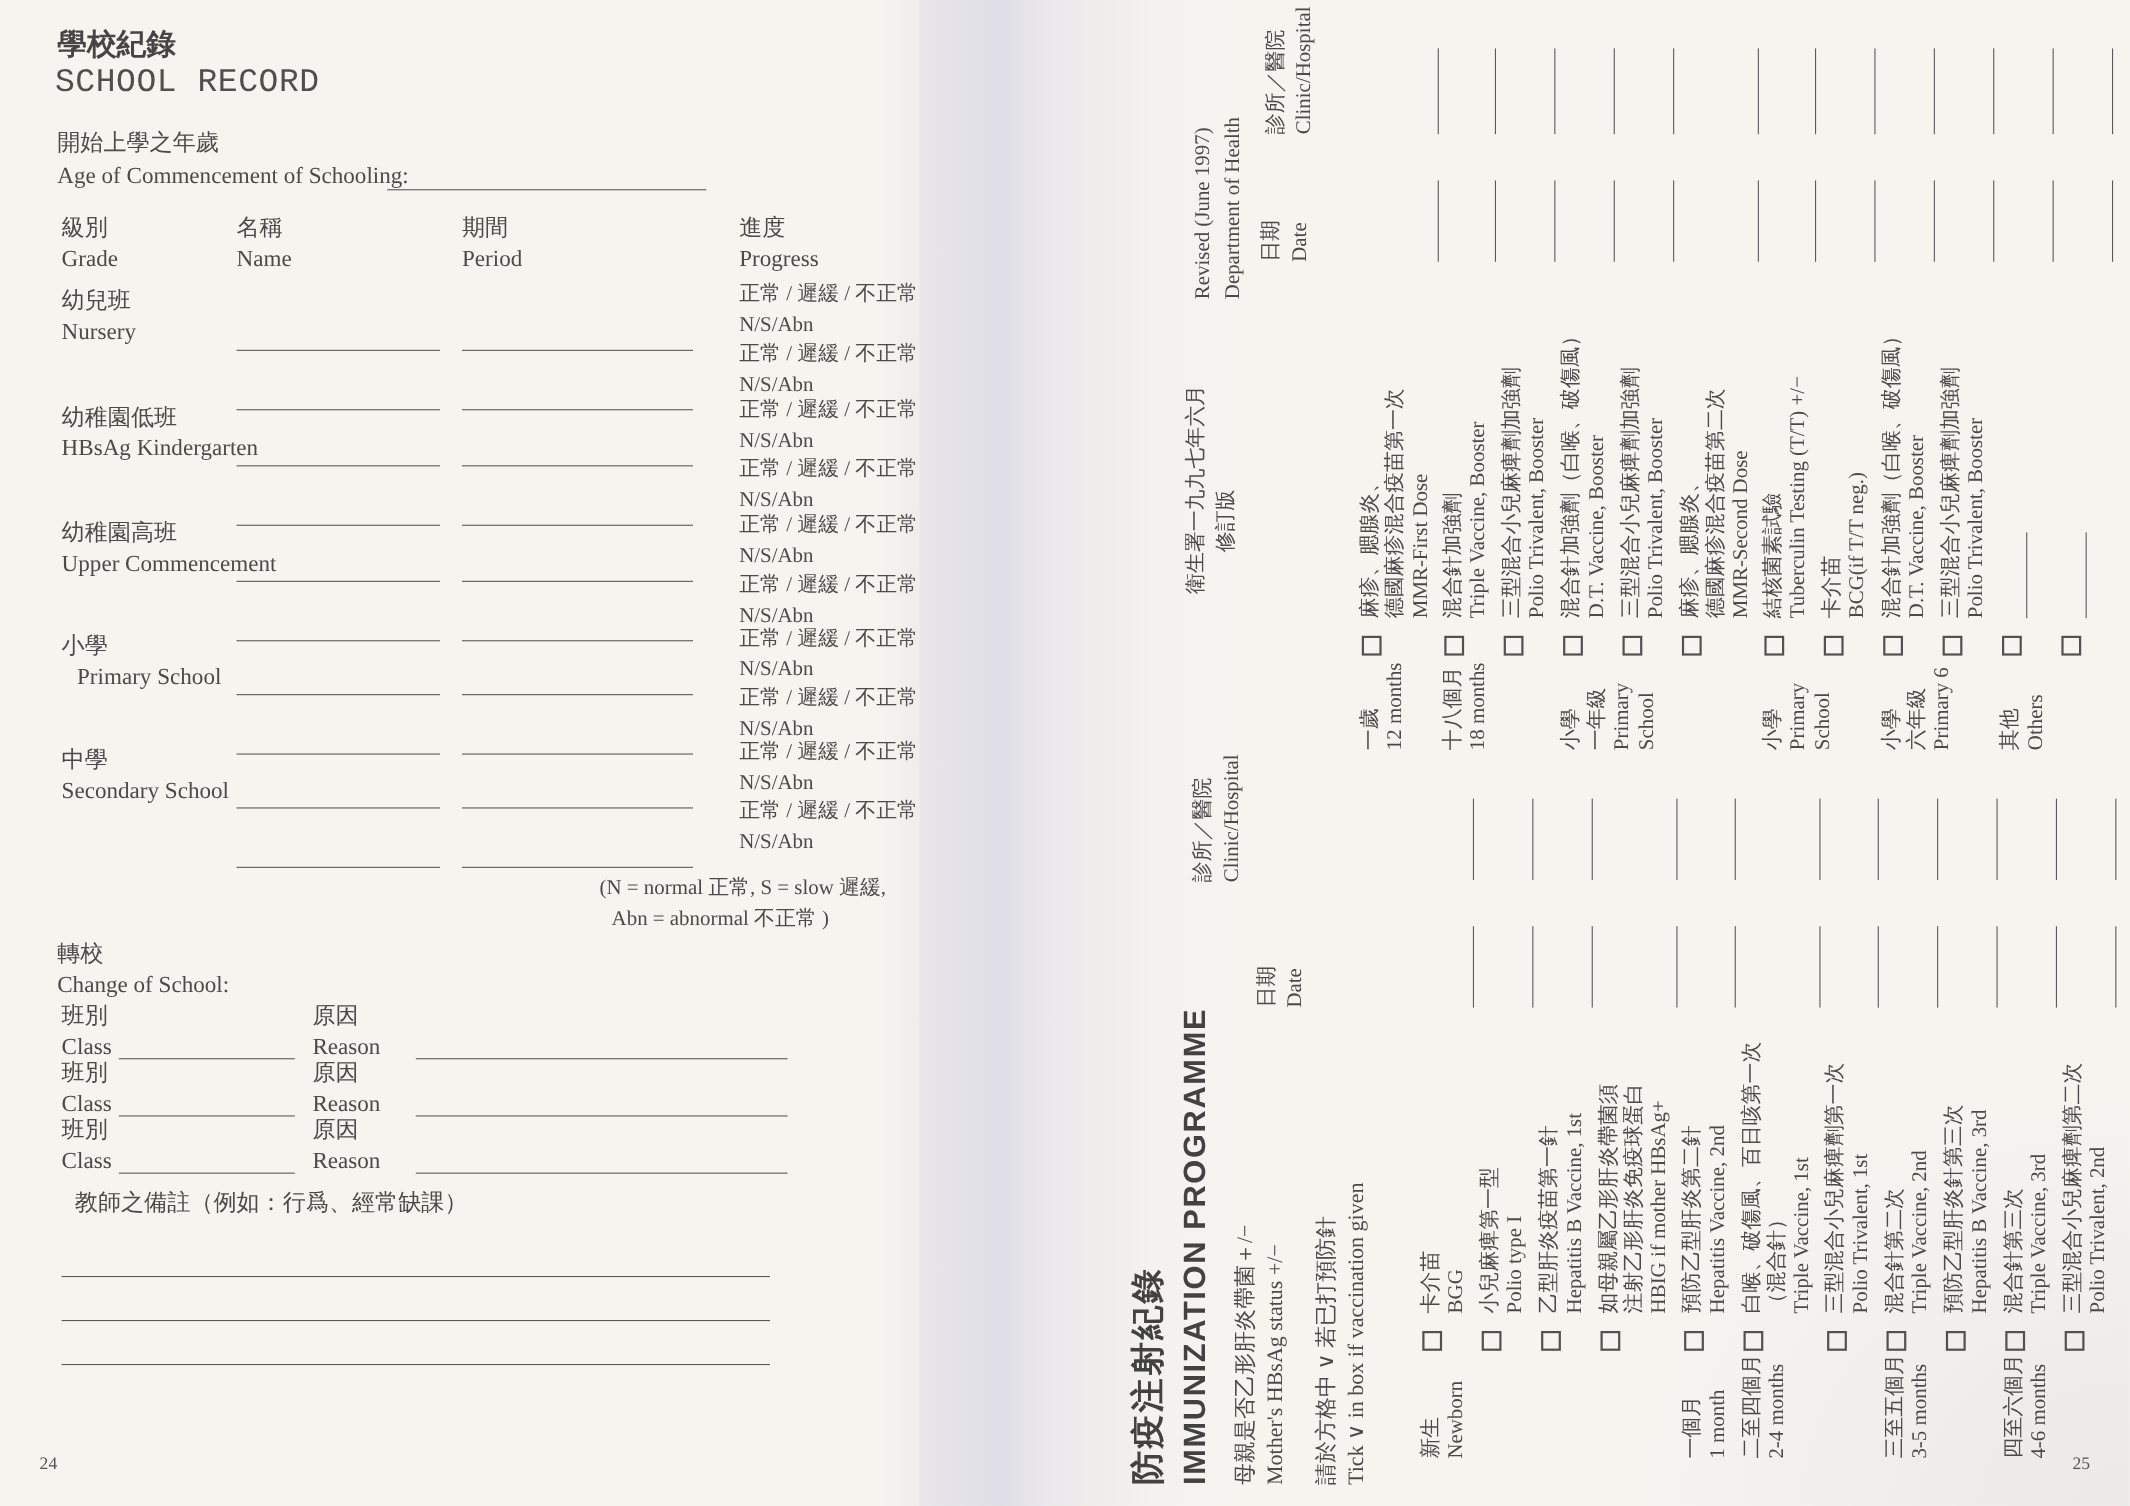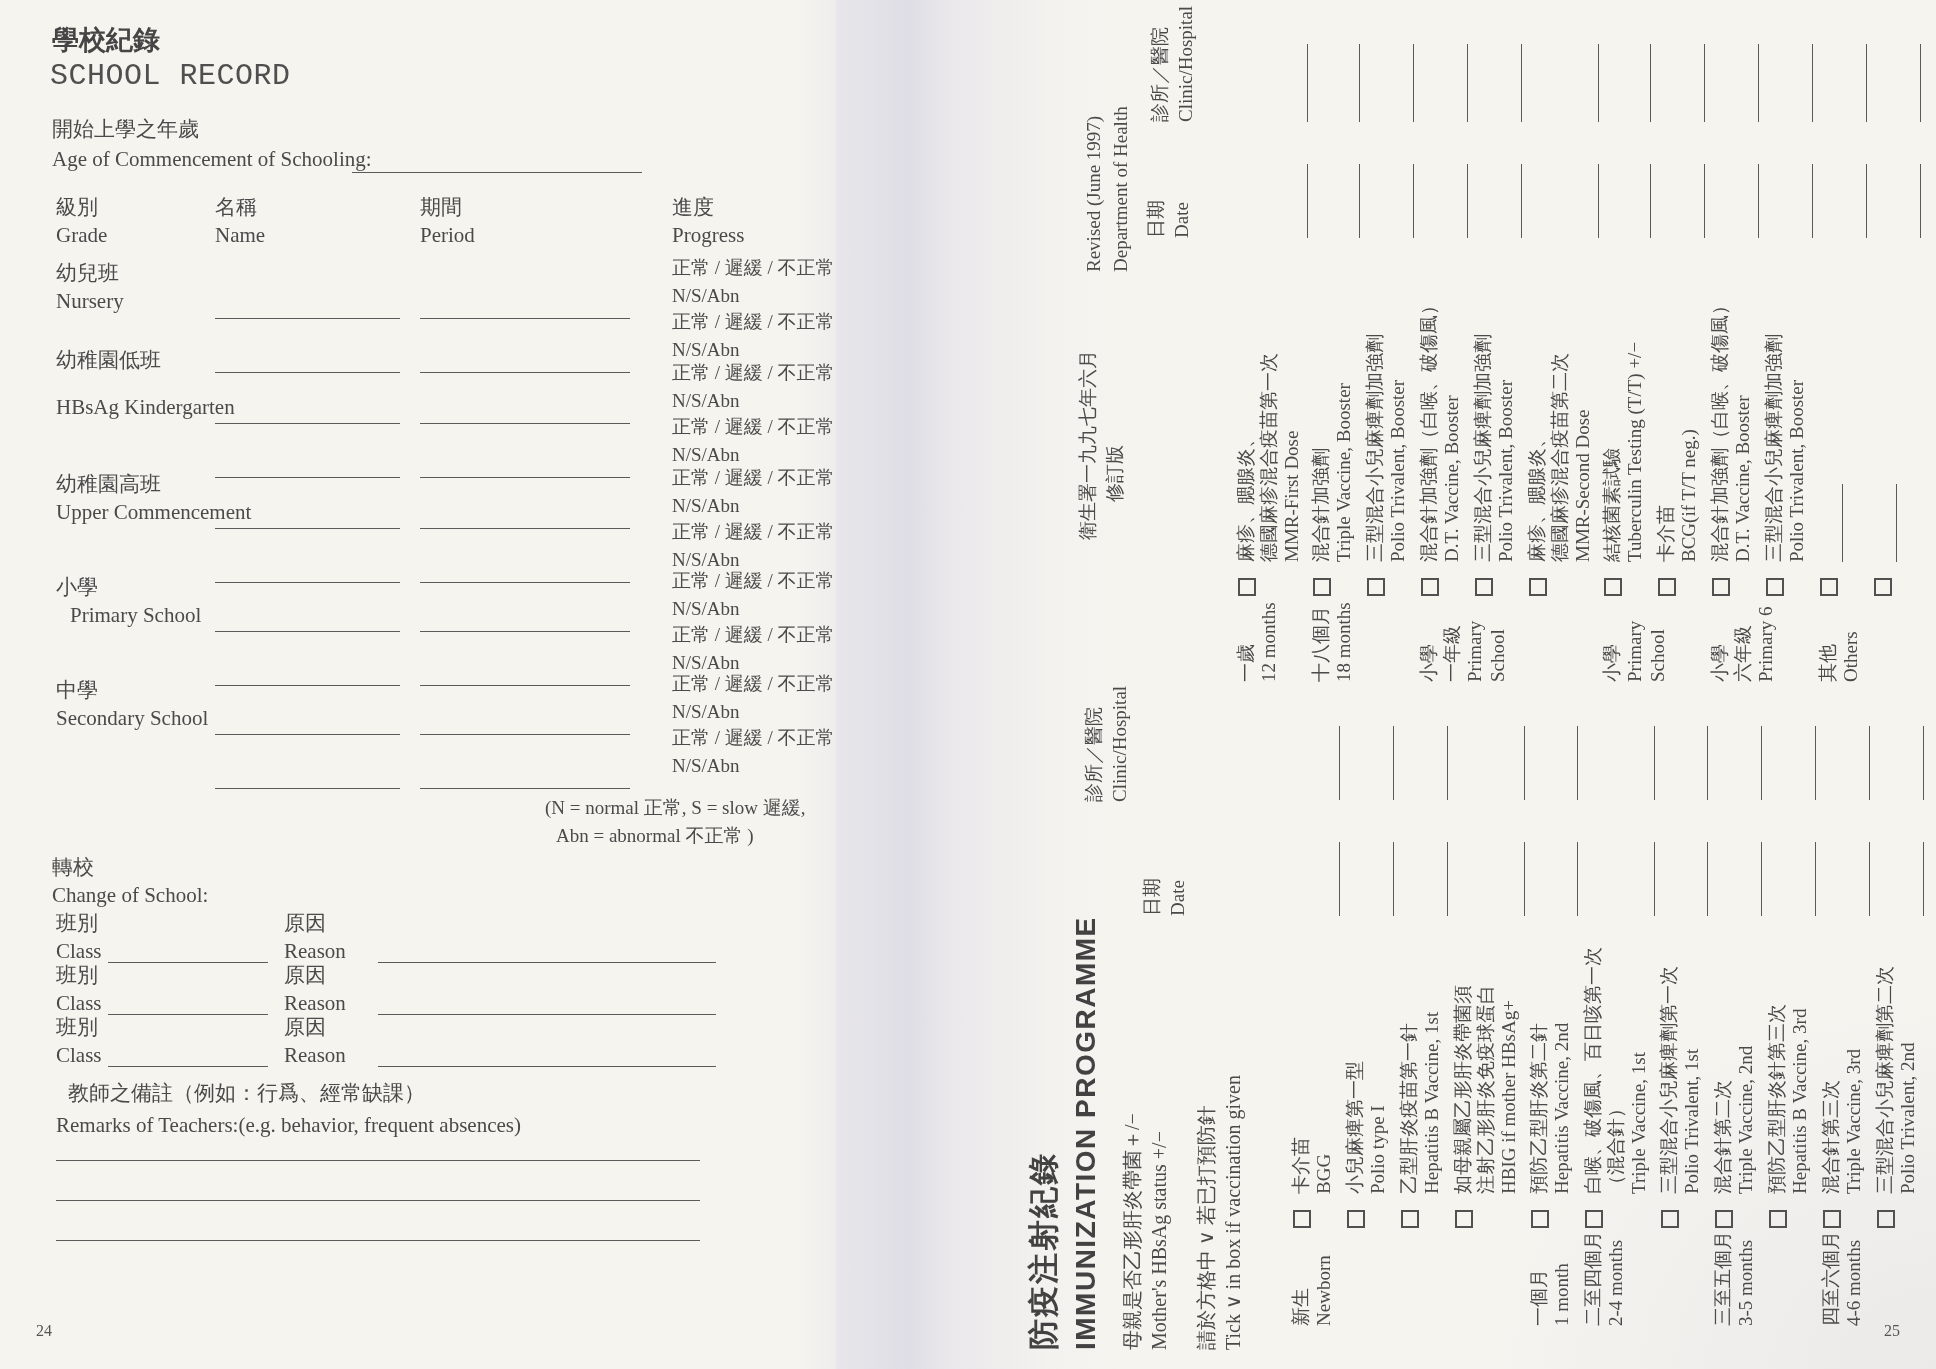--- a/index.html
+++ b/index.html
@@ -63,21 +63,21 @@
     <span class="lt lt-sm" style="left:672px;top:286px">N/S/Abn</span>
     <span class="ul" style="left:215px;top:318px;width:185px"></span>
     <span class="ul" style="left:420px;top:318px;width:210px"></span>
     <span class="lt lt-sm" style="left:672px;top:312px">正常 / 遲緩 / 不正常</span>
     <span class="lt lt-sm" style="left:672px;top:340px">N/S/Abn</span>
     <span class="ul" style="left:215px;top:372px;width:185px"></span>
     <span class="ul" style="left:420px;top:372px;width:210px"></span>
   </div>
 
   <div>
-    <span class="lt" style="left:56px;top:349px">幼稚園低班</span>
+    <span class="lt" style="left:56px;top:368px">幼稚園低班</span>
     <span class="lt" style="left:56px;top:396px">HBsAg Kindergarten</span>
     <span class="lt lt-sm" style="left:672px;top:363px">正常 / 遲緩 / 不正常</span>
     <span class="lt lt-sm" style="left:672px;top:391px">N/S/Abn</span>
     <span class="ul" style="left:215px;top:423px;width:185px"></span>
     <span class="ul" style="left:420px;top:423px;width:210px"></span>
     <span class="lt lt-sm" style="left:672px;top:417px">正常 / 遲緩 / 不正常</span>
     <span class="lt lt-sm" style="left:672px;top:445px">N/S/Abn</span>
     <span class="ul" style="left:215px;top:477px;width:185px"></span>
     <span class="ul" style="left:420px;top:477px;width:210px"></span>
   </div>
@@ -146,21 +146,20 @@
   <div>
     <span class="lt" style="left:56px;top:1016px">班別</span>
     <span class="lt" style="left:56px;top:1044px">Class</span>
     <span class="ul" style="left:108px;top:1066px;width:160px"></span>
     <span class="lt" style="left:284px;top:1016px">原因</span>
     <span class="lt" style="left:284px;top:1044px">Reason</span>
     <span class="ul" style="left:378px;top:1066px;width:338px"></span>
   </div>
 
   <span class="lt" style="left:68px;top:1082px">教師之備註（例如：行爲、經常缺課）</span>
-  <span class="lt" style="left:56px;top:1114px">Remarks of Teachers:(e.g. behavior, frequent absences)</span>
   <span class="ul" style="left:56px;top:1160px;width:644px"></span>
   <span class="ul" style="left:56px;top:1200px;width:644px"></span>
   <span class="ul" style="left:56px;top:1240px;width:644px"></span>
 
   <span class="pageno" style="left:36px;top:1322px">24</span>
 </div>
 
 <div class="gutter"></div>
 <div class="rp-wash"></div>
 

